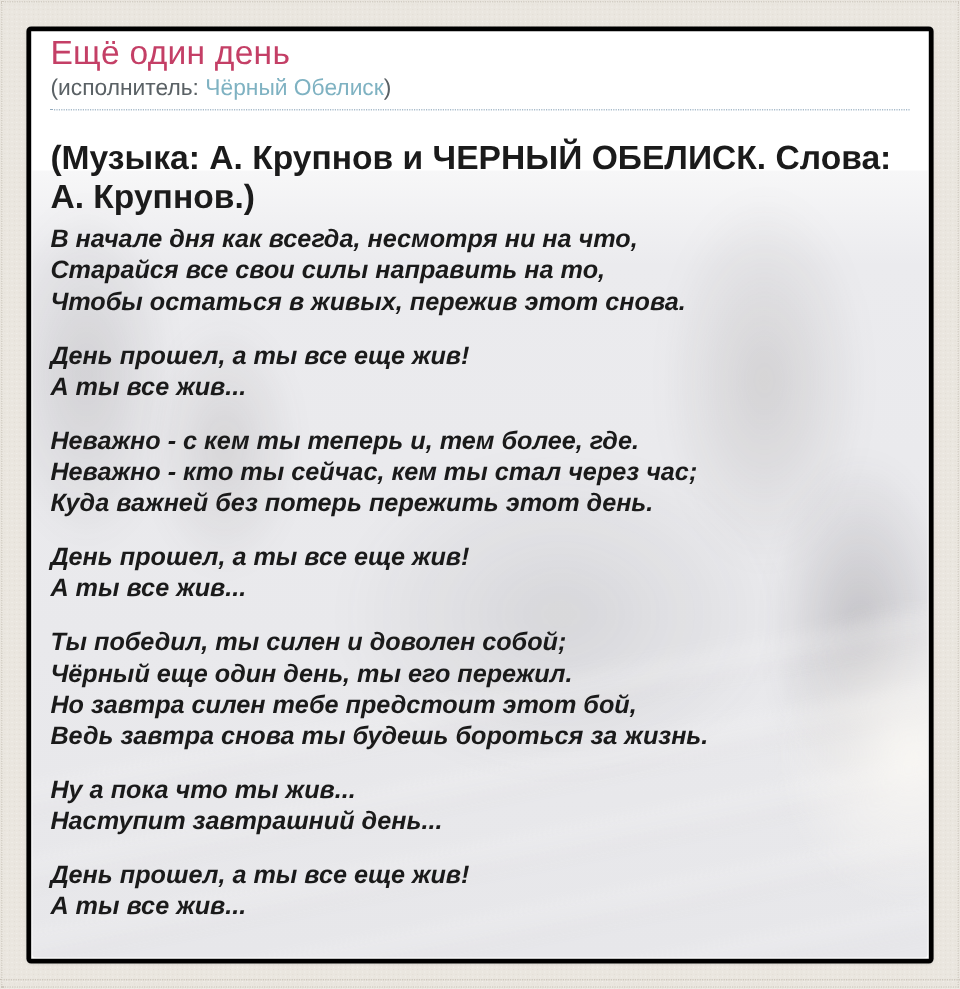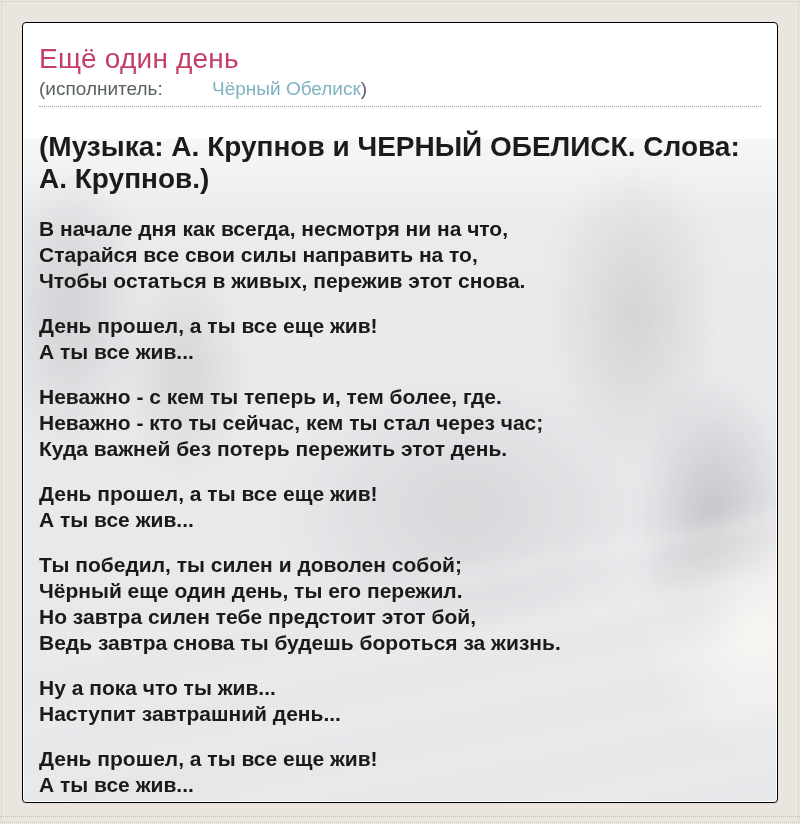--- a/index.html
+++ b/index.html
@@ -16,22 +16,22 @@
   .page-edge {
     position:absolute; inset:1px; pointer-events:none;
     border:1px dotted #cdc7bd; z-index:5;
   }
   .footer-divider {
     position:absolute; left:0; right:0; bottom:7px;
     border-top:1px dotted #c7c1b7; z-index:4;
   }
   .card {
     position:absolute; left:22px; top:22px; width:756px; height:781px;
-    box-sizing:border-box; padding:18px 16px;
-    background:#ffffff; border:1px solid #000000; border-radius:4px;
+    box-sizing:border-box; padding:0 16px;
+    background:#ffffff; border:4px solid #000000; border-radius:4px;
     box-shadow:0 1px 2px rgba(0,0,0,.05);
     overflow:hidden;
   }
   
   .photo {
     position:absolute; left:1px; right:1px; bottom:1px; top:116px;
     border-radius:0 0 3px 3px; overflow:hidden; z-index:0;
     background:linear-gradient(180deg,#f7f7f8 0%, #ebebee 12%, #e9e9ec 60%, #e7e7ea 100%);
   }
   .photo > div { position:absolute; filter:blur(9px); }
@@ -56,25 +56,25 @@
     left:620px; bottom:40px; width:220px; height:260px; border-radius:40%;
     background:radial-gradient(ellipse at center, rgba(250,248,244,.9), transparent 70%);
     filter:blur(6px);
   }
   
   .content { position:relative; z-index:1; }
   .title {
     margin:2px 0 0; font-size:28px; font-weight:normal; letter-spacing:.2px;
   }
   .subtitle { font-size:19px; margin-top:3px; }
-  .subtitle a { text-decoration:none; cursor:pointer;margin-left:44px; }
+  .subtitle a { text-decoration:none; cursor:pointer; }
   .sep { border-bottom:1px dotted #93abbe; margin-top:6px; }
   .credit { margin:24px 0 0; font-size:28px; font-weight:bold; color:#1b1b1b; }
   
-  .lyrics { margin-top:21px; font-size:21px; font-weight:bold; color:#1a1a1a; line-height:26px; }
+  .lyrics { margin-top:7px; font-size:21px; font-weight:bold; color:#1a1a1a; line-height:26px;font-style:italic; }
   .lyrics p { margin:0 0 19px; }
   .line { display:block; }
 </style>
 </head>
 <body>
 
 <div class="page-edge"></div>
 <div class="footer-divider"></div>
 
 <div class="card">

